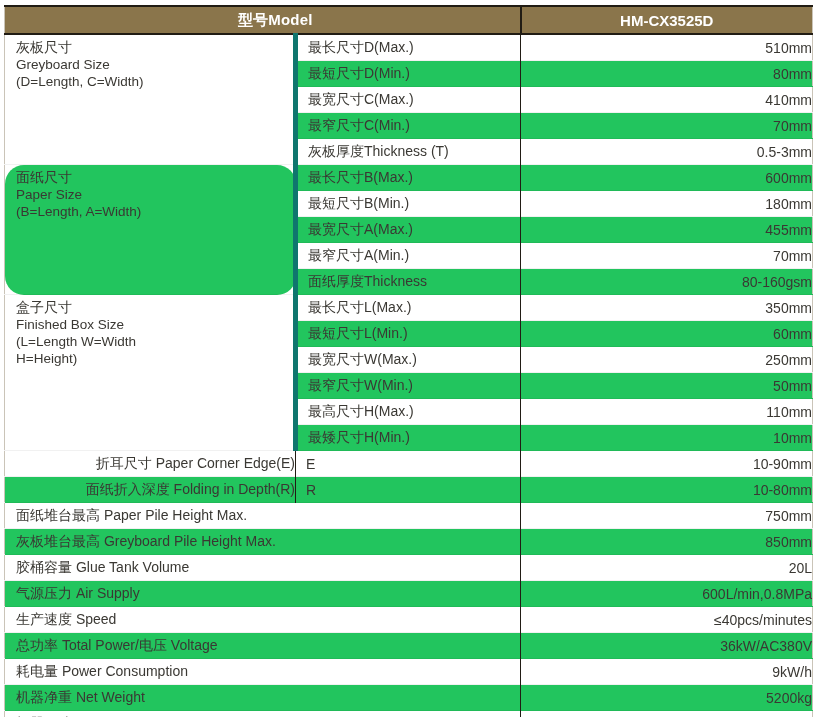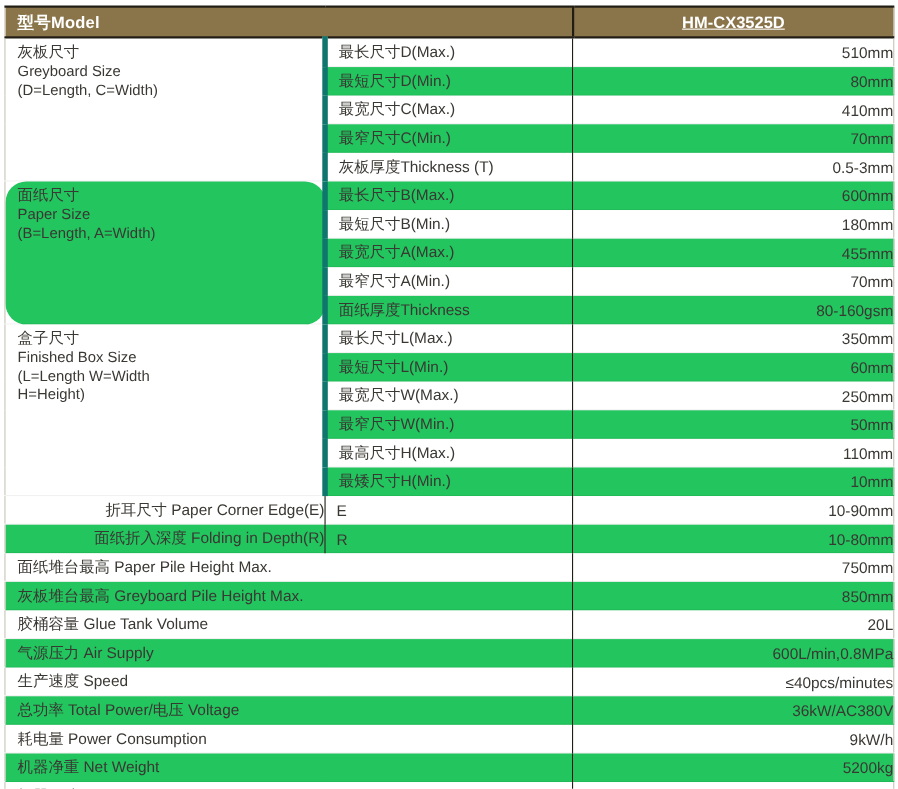--- a/index.html
+++ b/index.html
@@ -5,22 +5,22 @@
   html,body{margin:0;padding:0;background:#ffffff;}
   body{font-family:"Liberation Sans","DejaVu Sans",sans-serif;-webkit-font-smoothing:antialiased;}
   .spec-wrap{width:816px;height:717px;box-sizing:border-box;padding:5px 4px 6px 4px;background:#fff;}
   table.spec{border-collapse:collapse;table-layout:fixed;width:808px;
     border-top:2px solid #211c14;border-bottom:2px solid #211c14;
     border-left:1px solid #cac4b8;border-right:1px solid #cac4b8;}
   col.c1{width:291px;} col.c2{width:225px;} col.c3{width:292px;}
   th,td{padding:0;margin:0;font-weight:normal;}
   thead th{background:#8a754b;color:#ffffff;height:26px;font-size:15px;font-weight:bold;
     border-bottom:2px solid #211c14;}
-  th.model-label{text-align:left;padding-left:11px;letter-spacing:0.2px;}
-  th.model-value{text-align:center;border-left:2px solid #211c14;text-decoration:underline;}
+  th.model-label{text-align:center;padding-left:26px;letter-spacing:0.2px;}
+  th.model-value{text-align:center;border-left:2px solid #211c14;}
   tbody td{height:25px;font-size:14px;color:#3a3833;border-top:1px solid rgba(0,0,0,0.055);}
   td.bg-beige{background:#22c55e;}
   td.bg-white{background:#ffffff;}
   td.group-cell{vertical-align:top;padding:4px 8px 0 11px;line-height:17px;border-radius:19px;}
   .g-cn{font-size:14px;}
   .g-en{font-size:13.5px;}
   .g-note{font-size:13.5px;white-space:pre-line;}
   td.param{border-left:5px solid #0f766e;padding-left:10px;text-align:left;}
   td.code{border-left:1px solid #211c14;padding-left:10px;text-align:left;}
   td.value{border-left:1px solid #211c14;text-align:right;}

